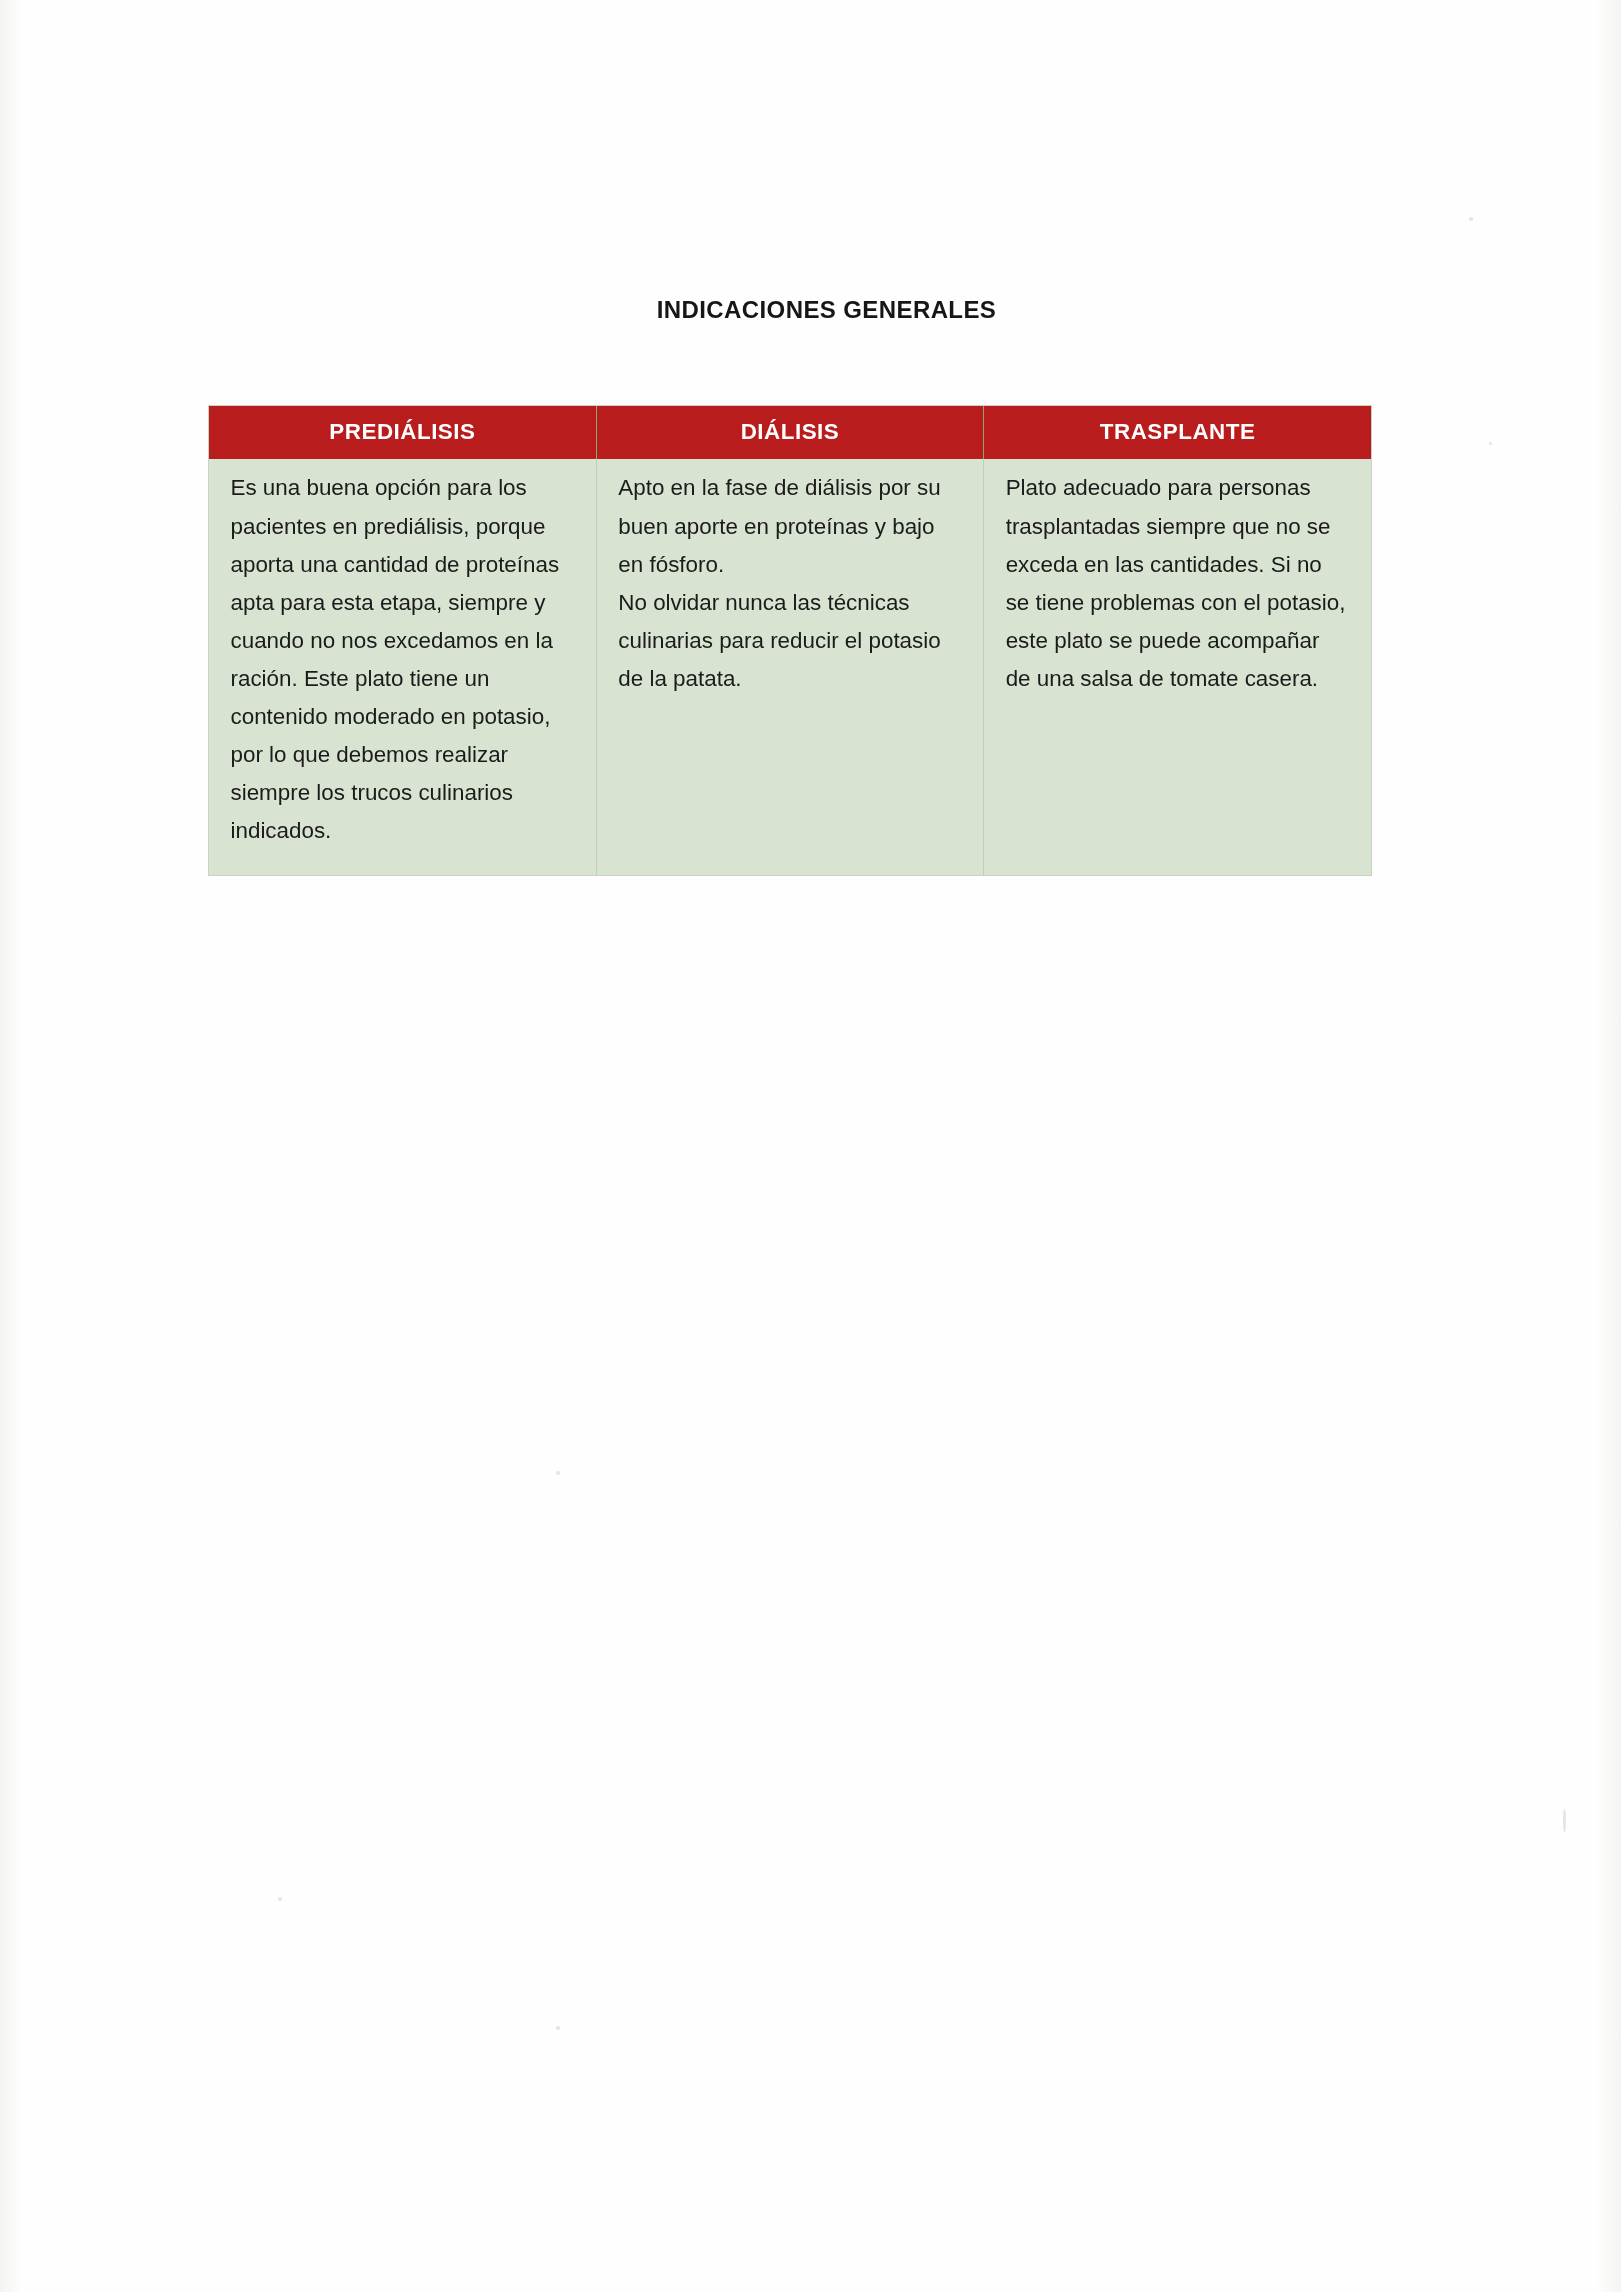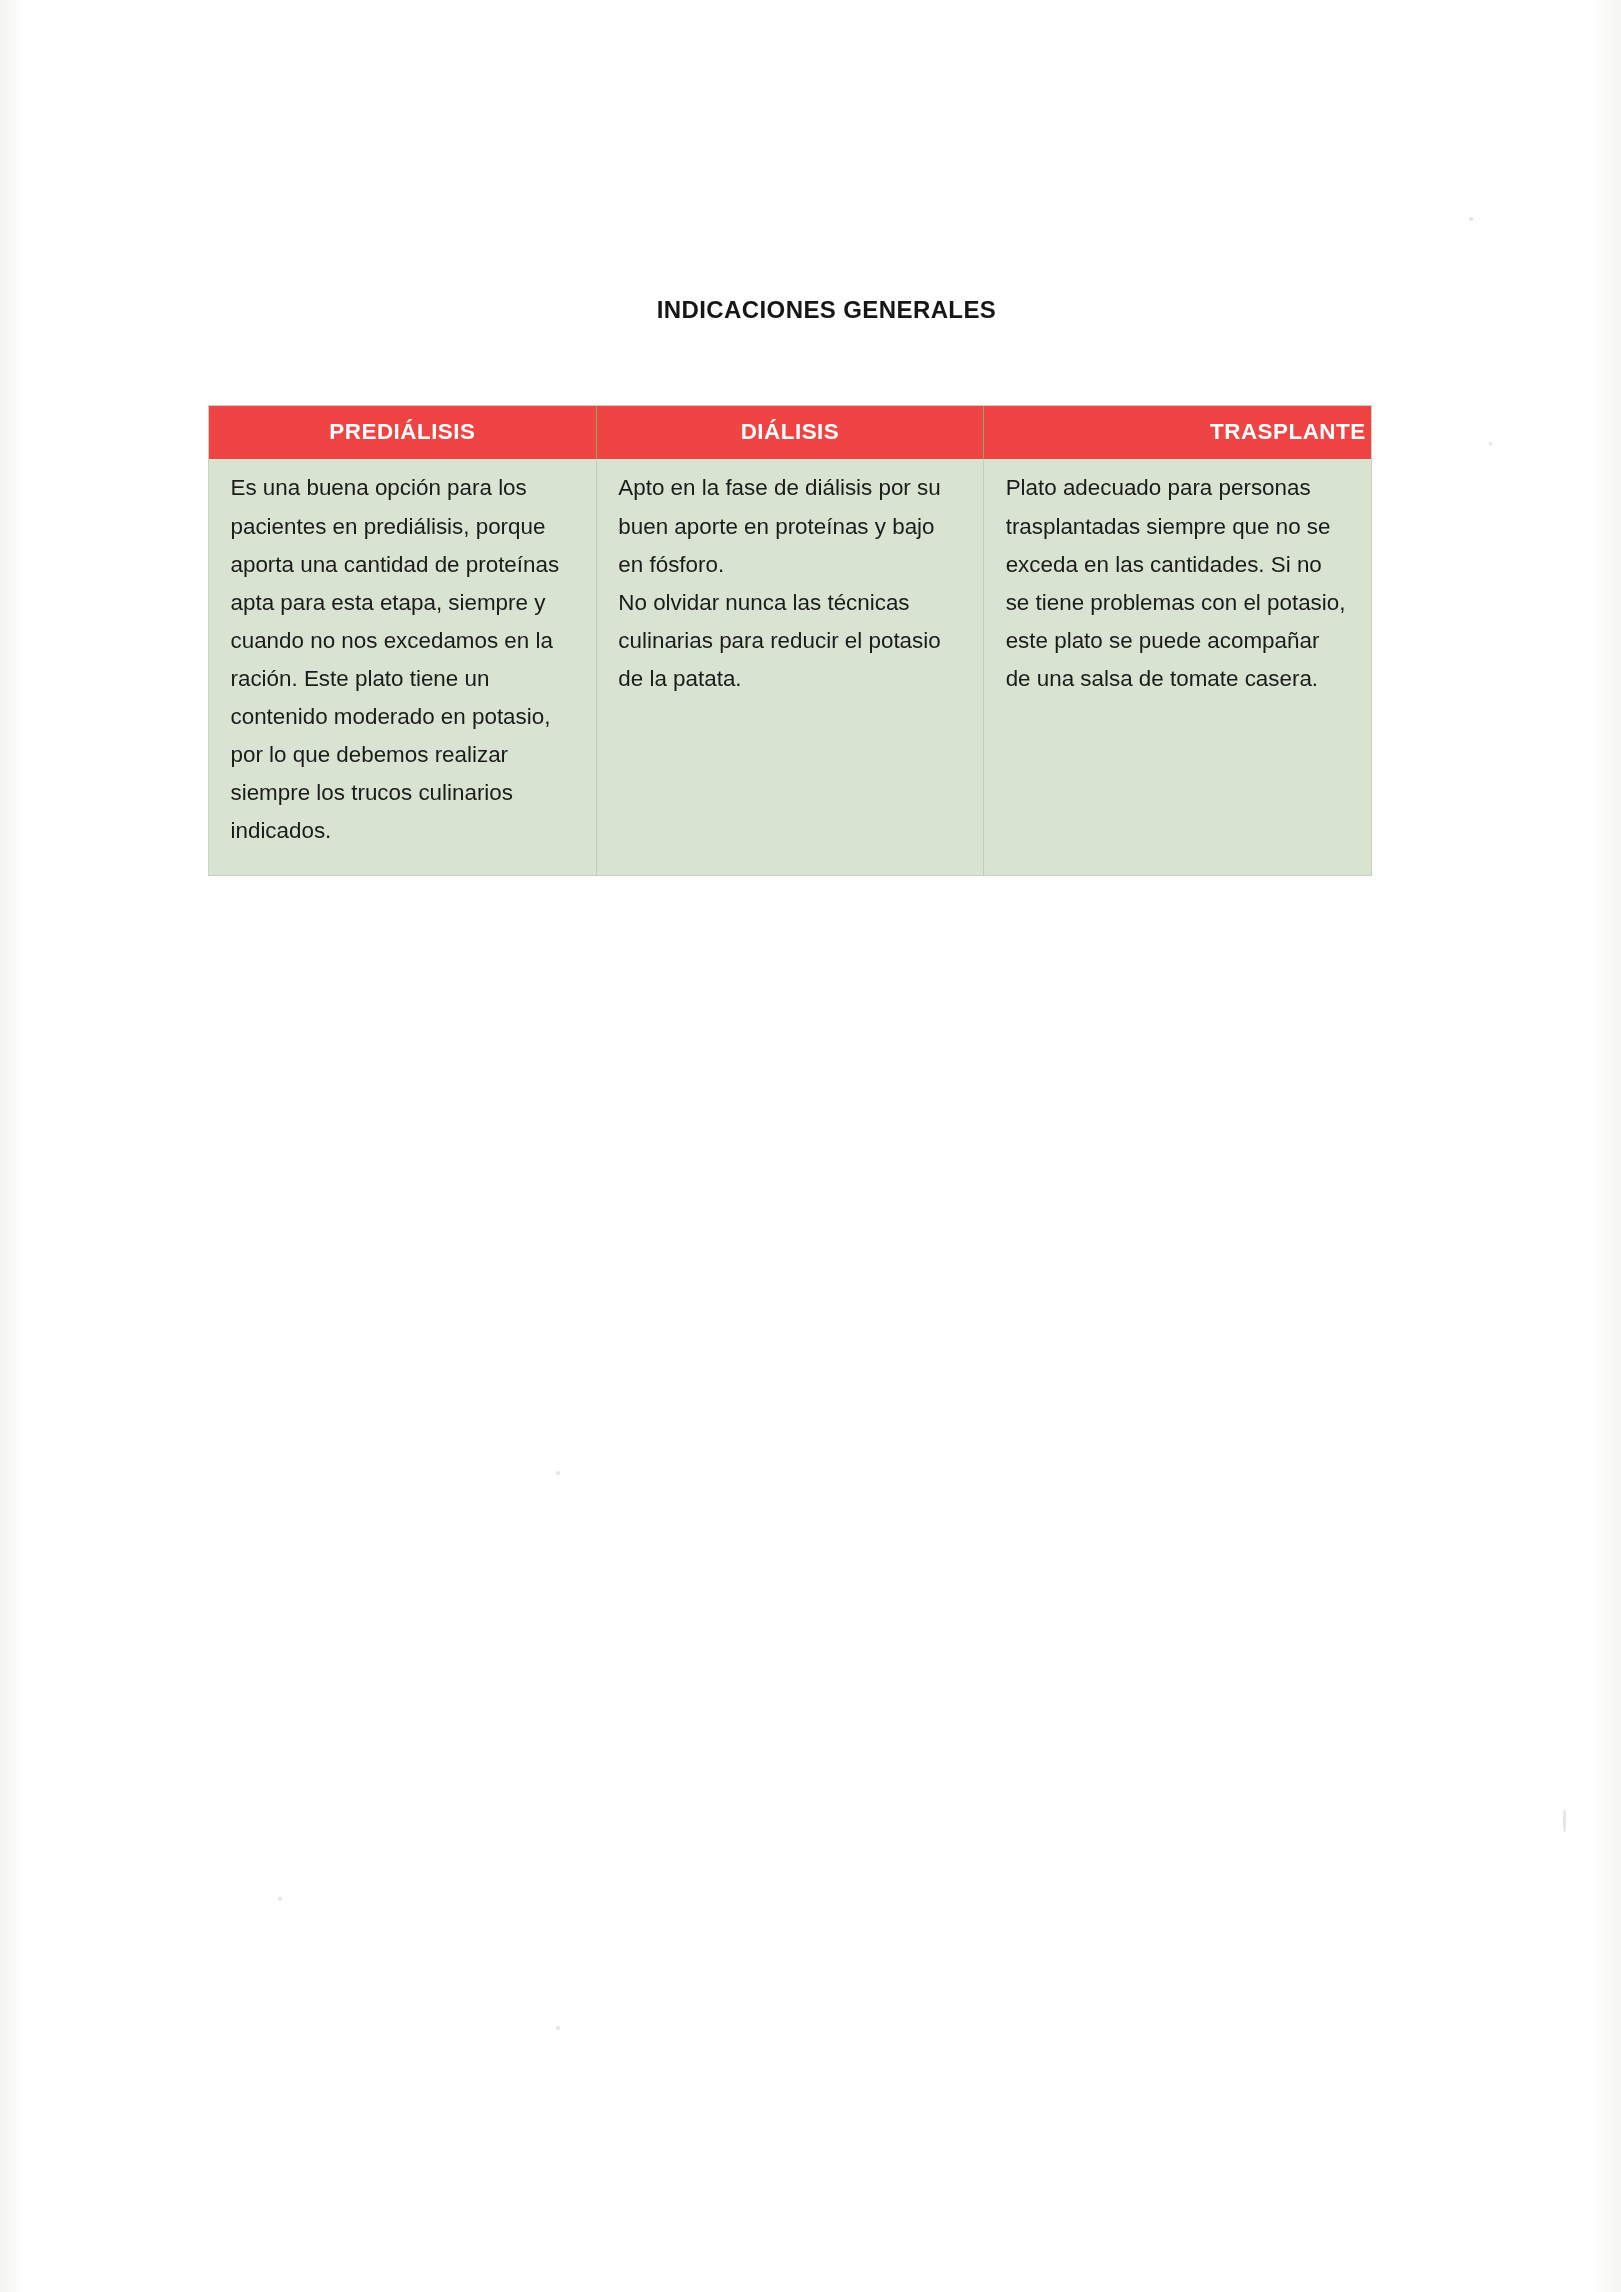--- a/index.html
+++ b/index.html
@@ -69,31 +69,31 @@
     width: 1164px;
     border: 0.9px solid #c8d3bf;
     box-sizing: border-box;
   }
   table.ind-table {
     border-collapse: collapse;
     width: 100%;
     table-layout: fixed;
   }
   table.ind-table th {
-    background: #ef4444;
+    background: #b91c1c;
     color: #ffffff;
     font-size: 22.4px;
     font-weight: bold;
     letter-spacing: 0.5px;
     padding: 12.5px 5.4px 14.3px 5.4px;
     text-align: center;
     border-right: 0.9px solid #86ae5c;
     vertical-align: middle;
   }
-  table.ind-table th:last-child { border-right: none; text-align: right; }
+  table.ind-table th:last-child { border-right: none; }
 
   table.ind-table td {
     background: #d9e3d1;
     color: #1b1b1b;
     font-size: 22.4px;
     line-height: 1.70;
     padding: 10.7px 21.5px 25px 21.5px;
     vertical-align: top;
     border-right: 0.9px solid #c2cfb7;
   }

